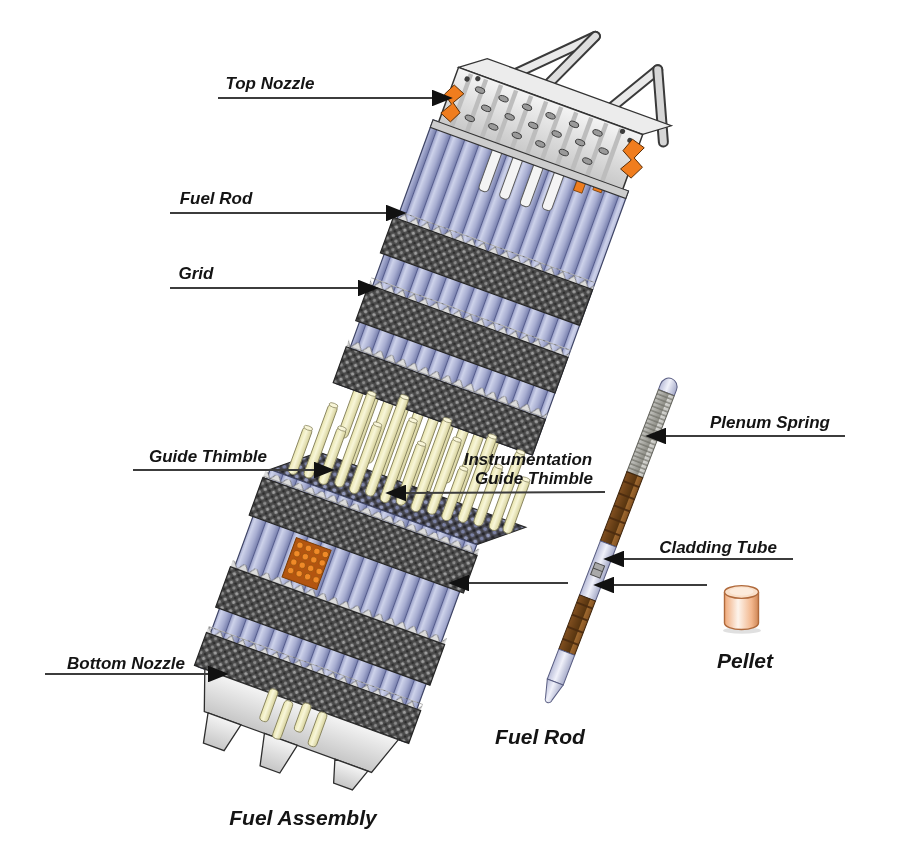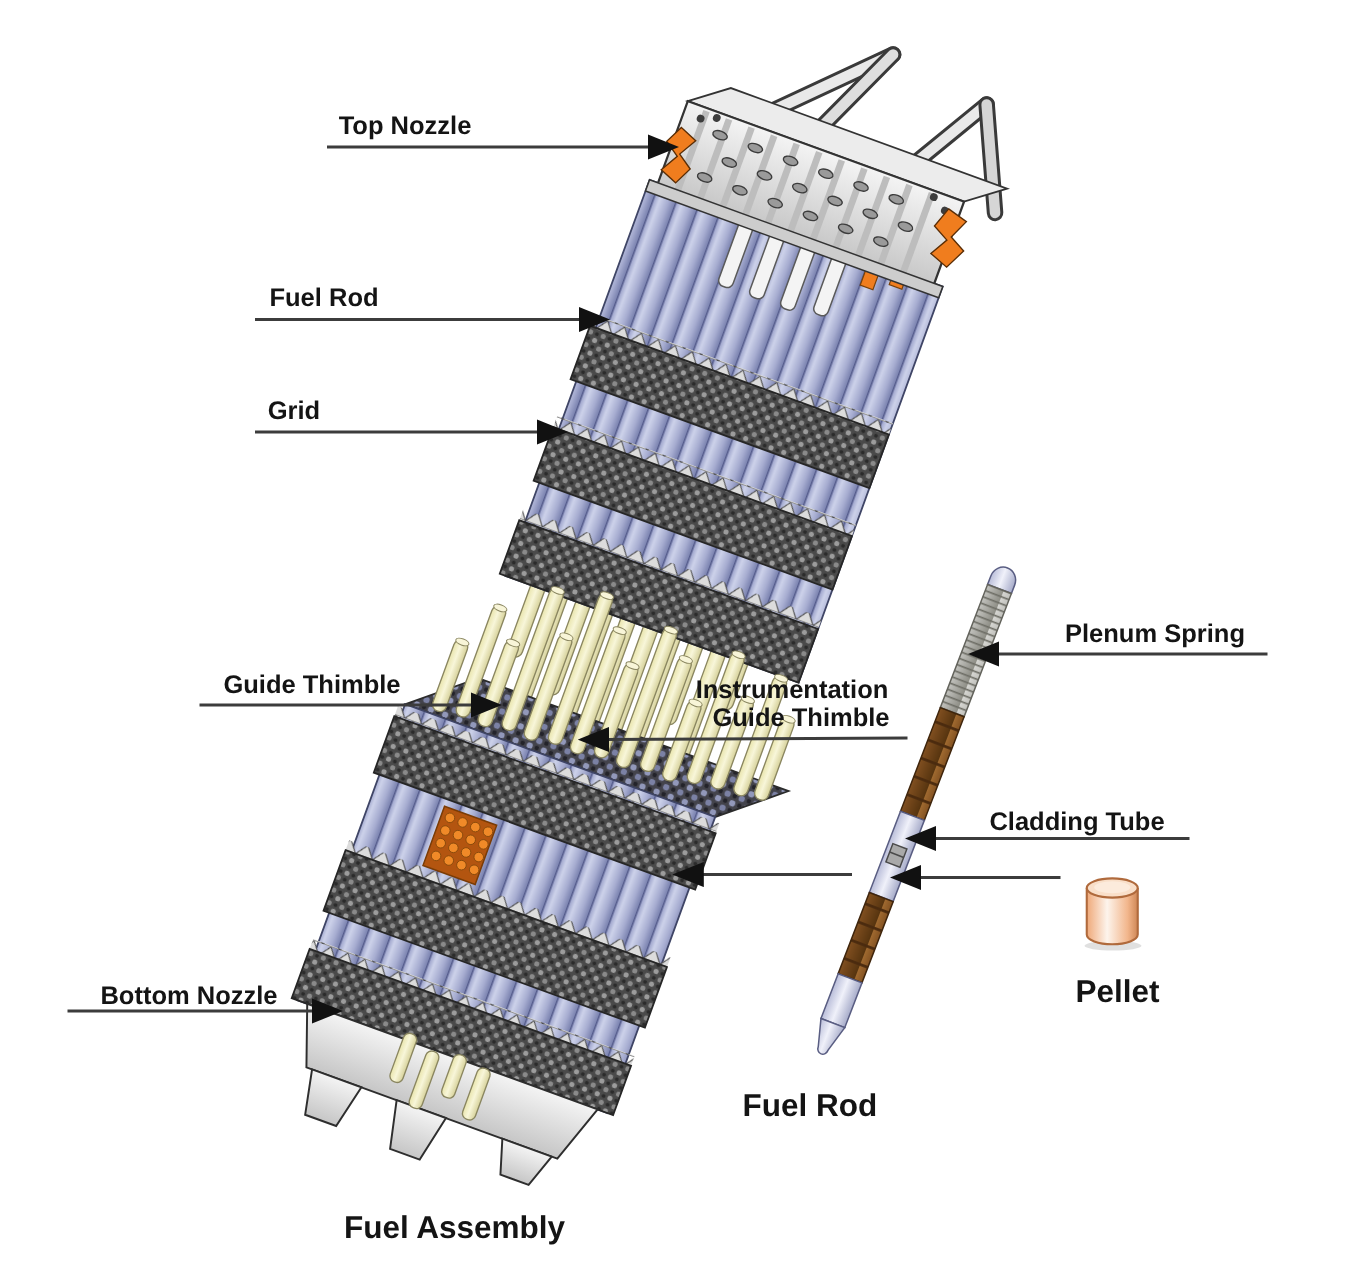--- a/index.html
+++ b/index.html
@@ -1,17 +1,17 @@
 <!DOCTYPE html>
 <html><head>
 <meta charset="utf-8">
 <style>
   html,body{margin:0;padding:0;background:#fff;}
   .stage{position:relative;width:900px;height:858px;background:#fff;overflow:hidden;
-         font-family:"Liberation Sans", sans-serif;}
+         font-family:"Liberation Sans", sans-serif;font-style:italic;}
   svg{position:absolute;left:0;top:0;}
   .lbl{font-family:"Liberation Sans", sans-serif;font-weight:bold;font-size:17px;fill:#141414;}
   .cap{font-family:"Liberation Sans", sans-serif;font-weight:bold;font-size:21px;fill:#141414;}
   .leader{stroke:#3c3c3c;stroke-width:2.1;fill:none;}
 </style>
 </head>
 <body>
 
 <div class="stage">
 <svg width="900" height="858" viewBox="0 0 900 858">

